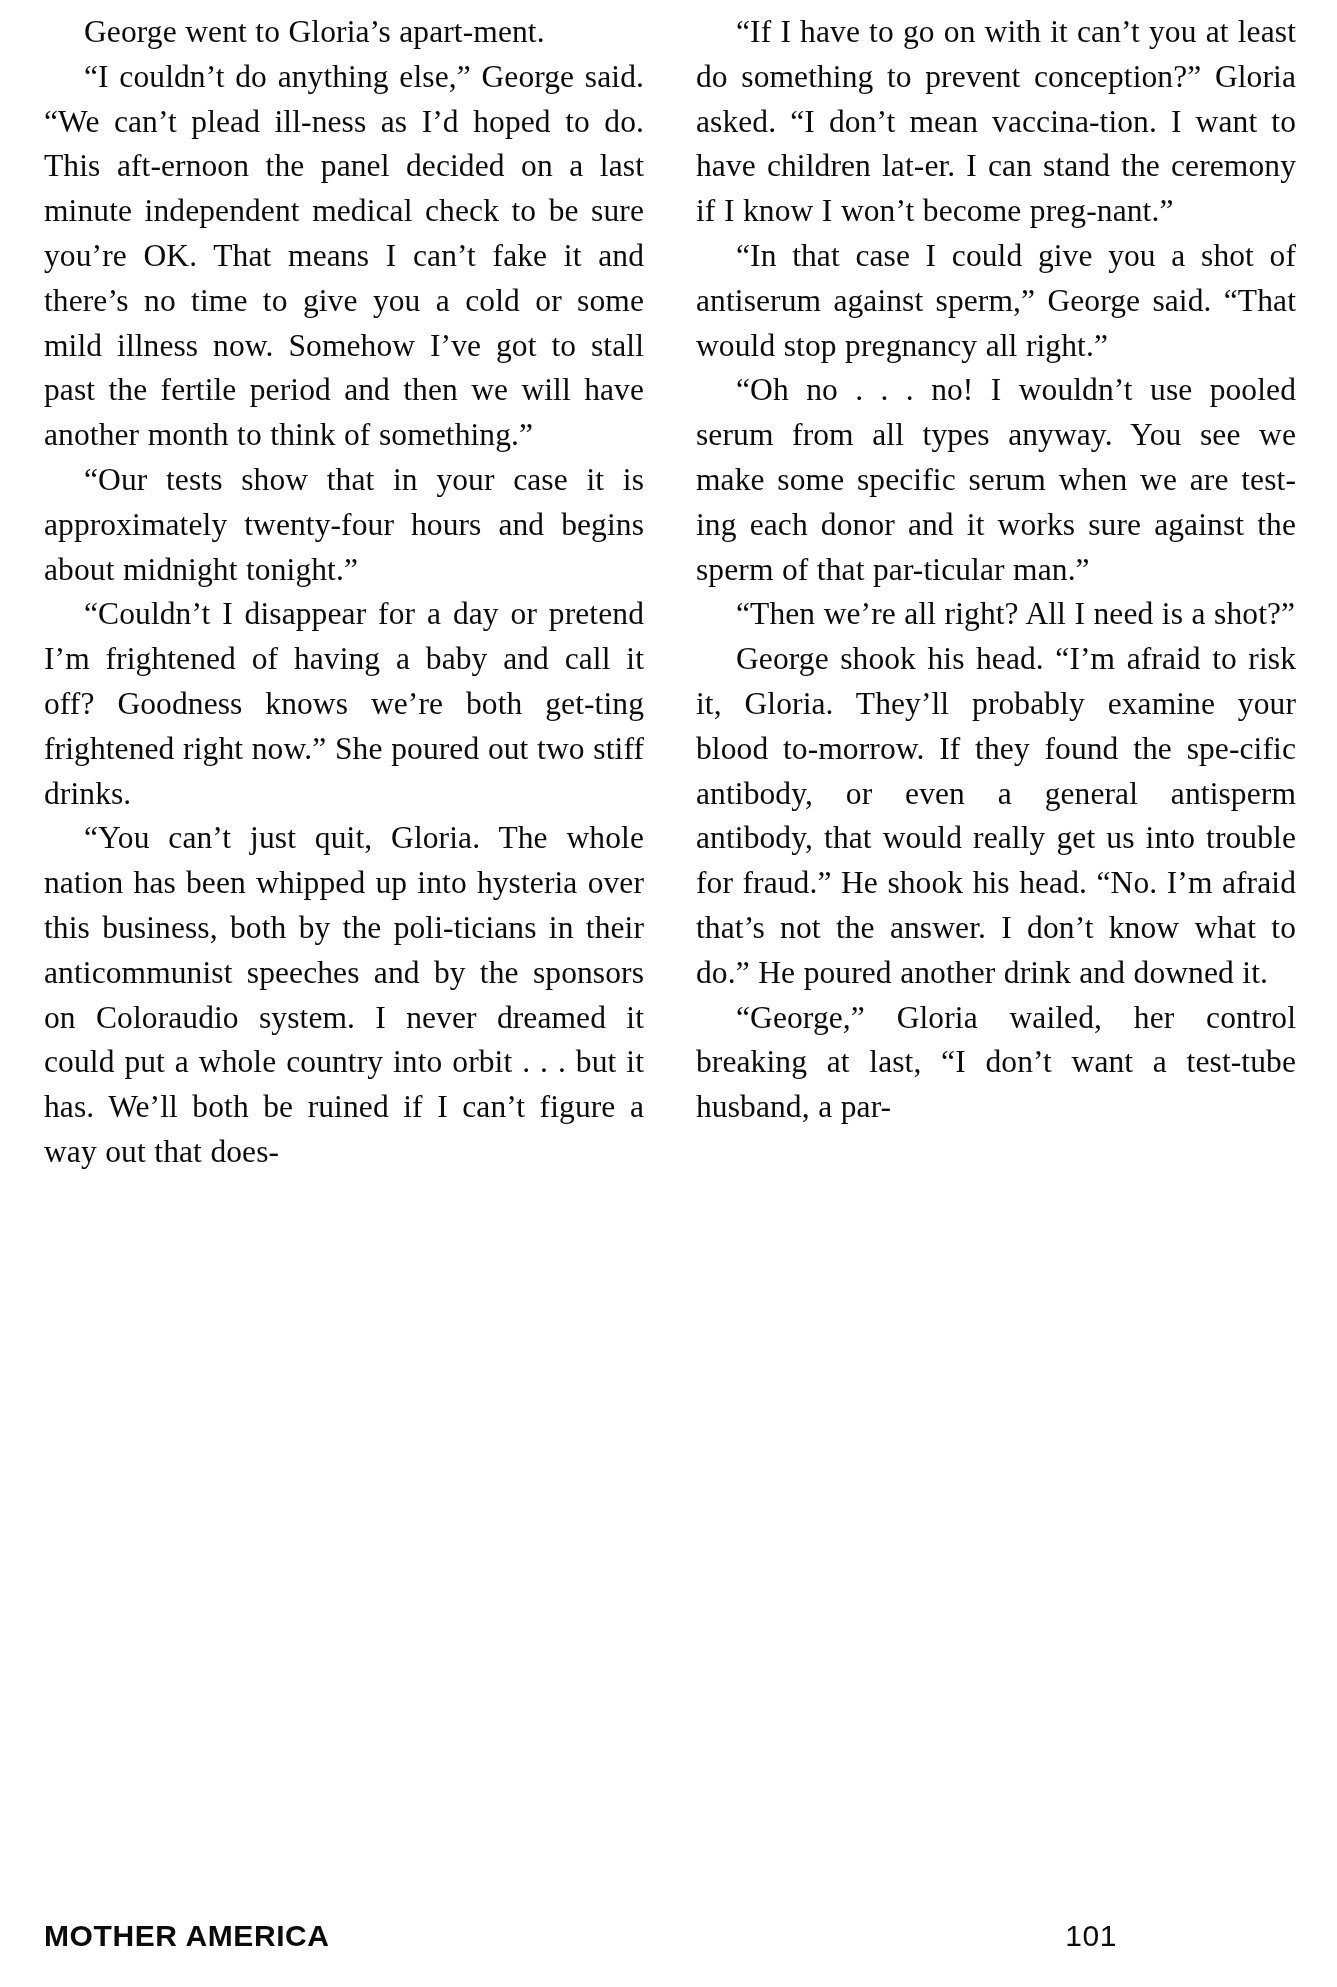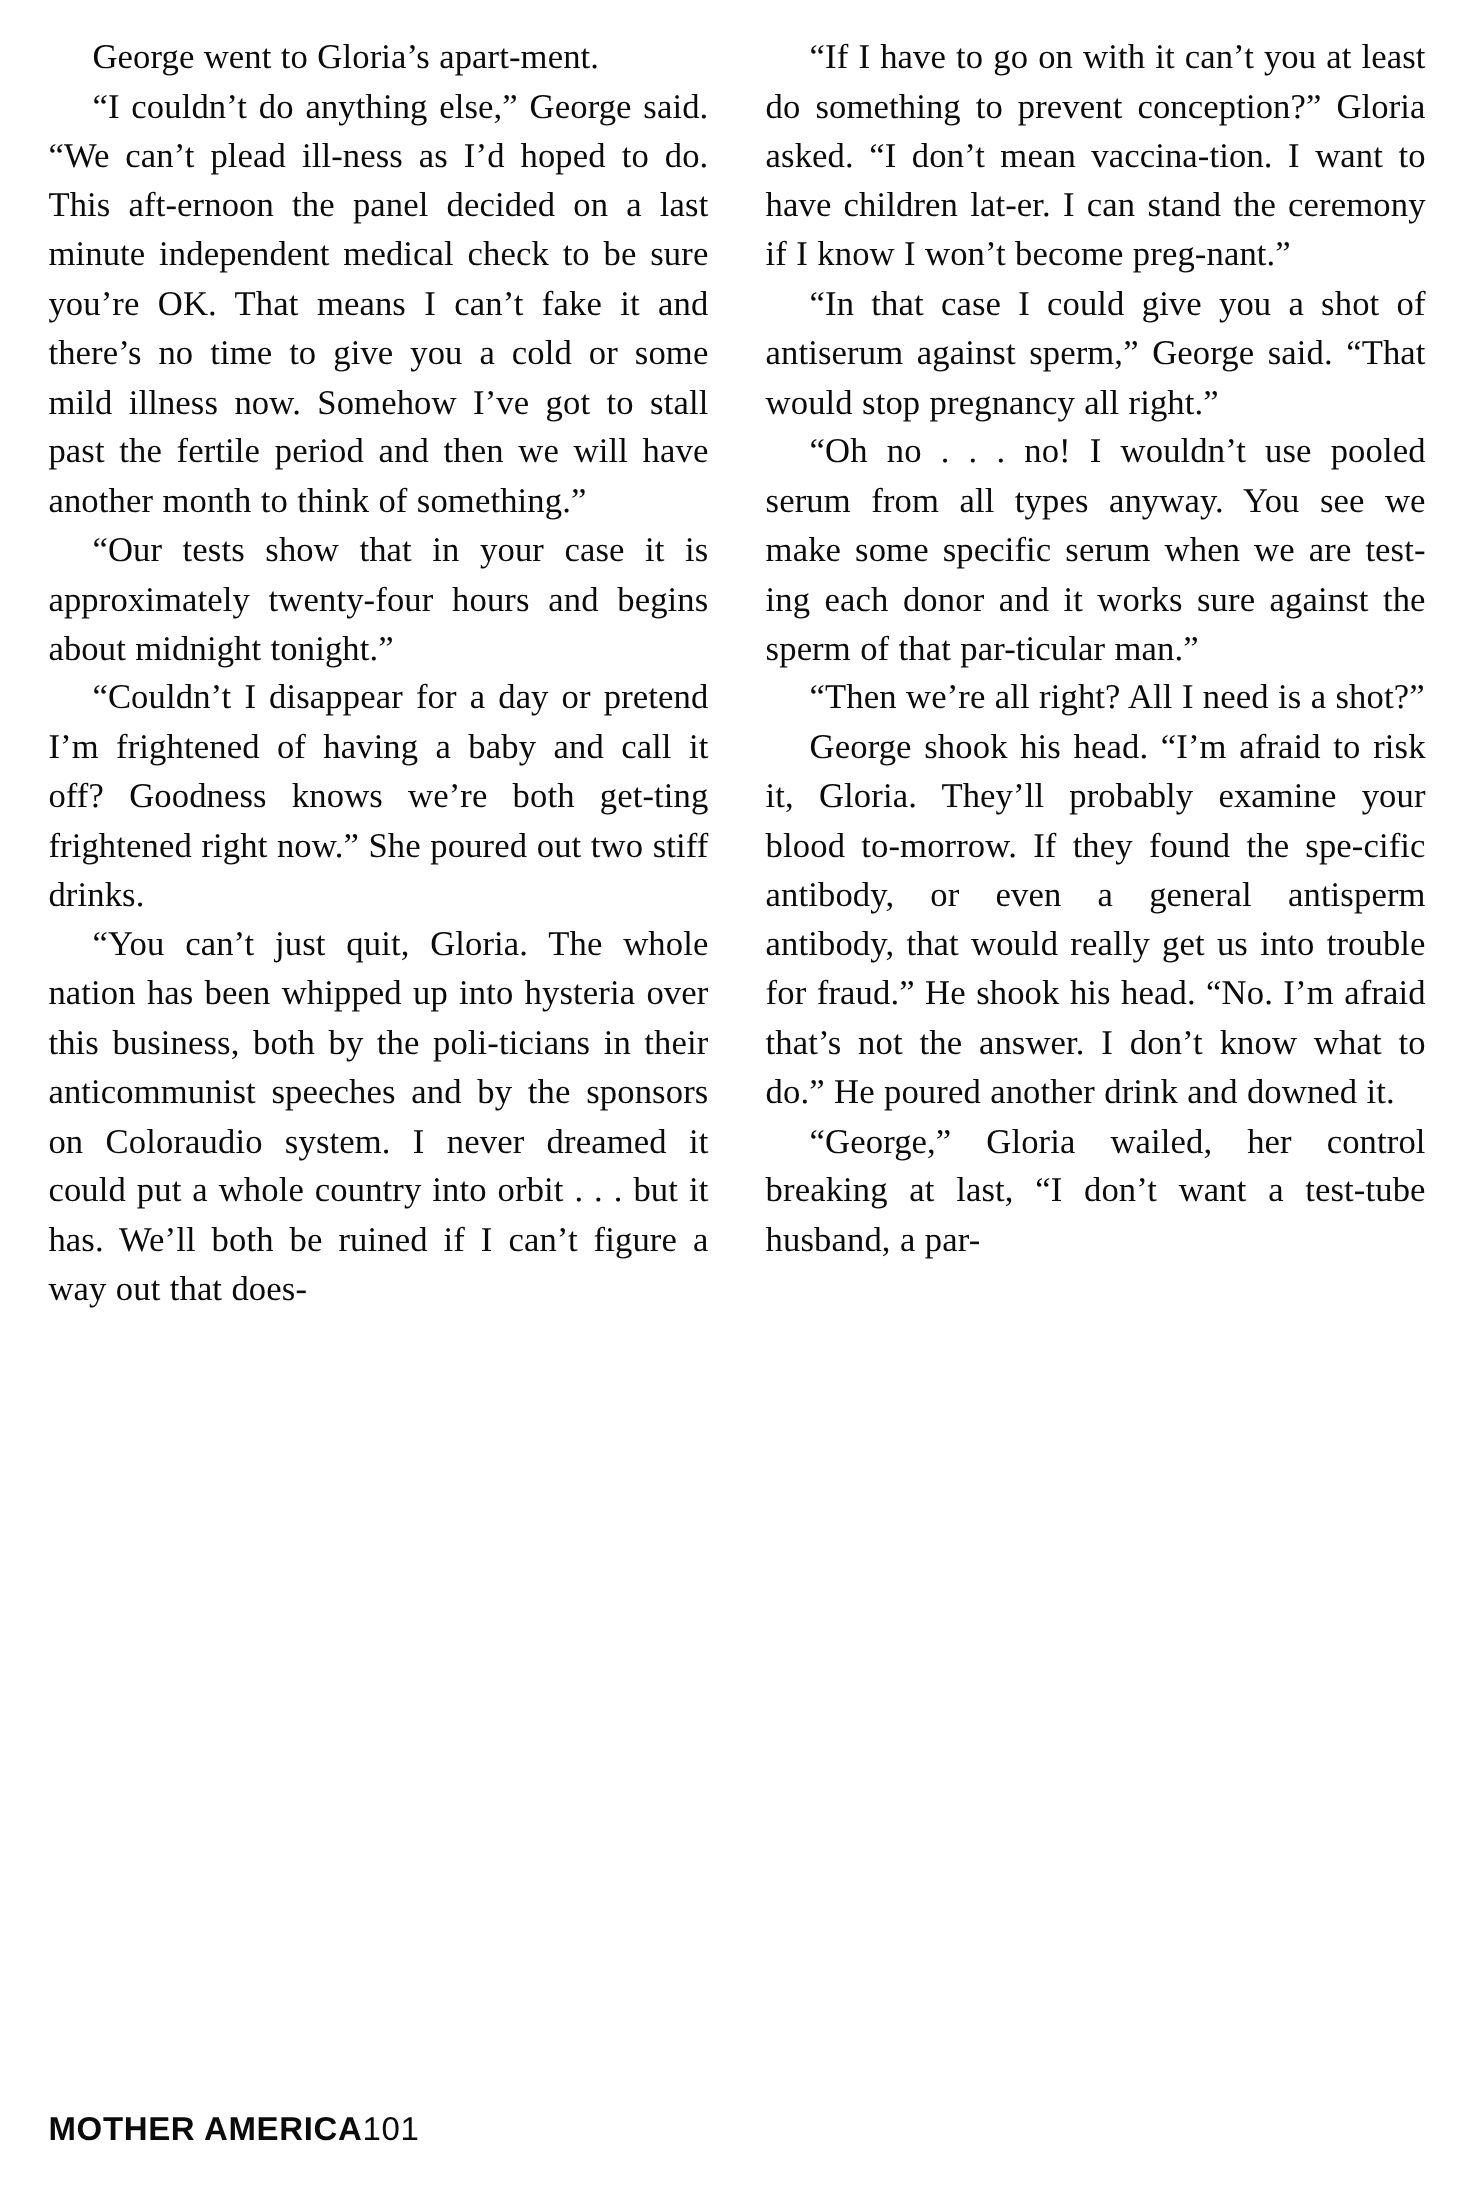--- a/index.html
+++ b/index.html
@@ -14,21 +14,21 @@
     color: #0b0b0b;
     position: relative;
     overflow: hidden;
   }
   .page {
     position: absolute;
     left: 0; top: 0;
     width: 1161px;
     height: 1987px;
     box-sizing: border-box;
-    padding: 30px 44px 0 44px;
+    padding: 10px 44px 0 44px;
   }
   .columns {
     display: flex;
     flex-direction: row;
     gap: 52px;
     height: 1830px;
   }
   .column {
     width: 600px;
     flex: 0 0 600px;
@@ -48,21 +48,21 @@
     text-indent: 0;
   }
   
   .footer {
     position: absolute;
     left: 44px;
     right: 44px;
     bottom: 34px;
     display: flex;
     flex-direction: row;
-    justify-content: flex-start;
+    justify-content: space-between;
     align-items: baseline;
     font-family: "Liberation Sans", sans-serif;
   }
   .footer-title {
     font-size: 30px;
     font-weight: bold;
     letter-spacing: 0.6px;
   }
   .footer-page {
     font-size: 30px;

